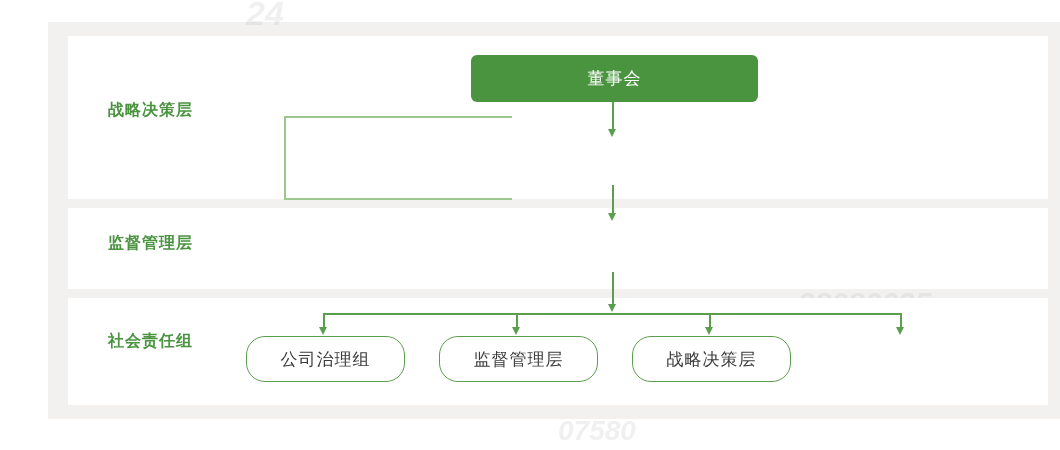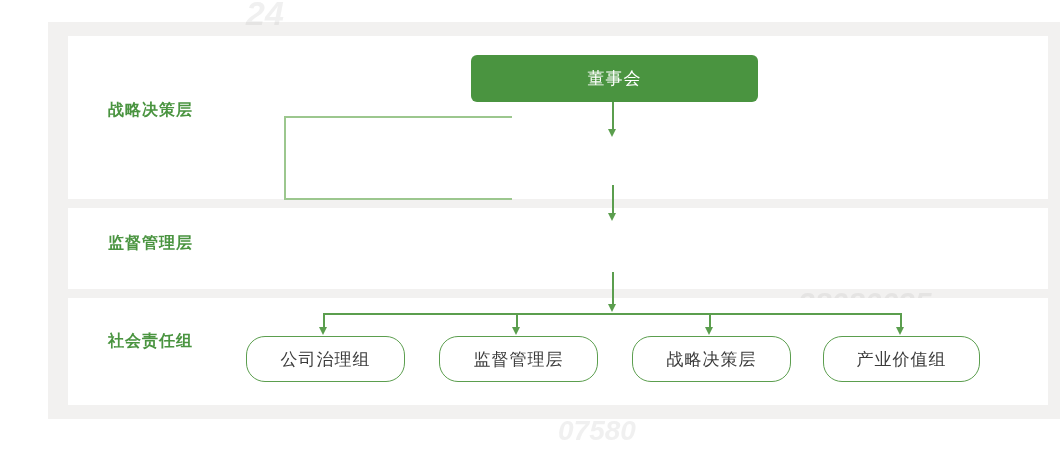--- a/index.html
+++ b/index.html
@@ -114,15 +114,14 @@
   <div class="branch" id="branch-4"></div>
 
   <div class="arrowhead" id="ah-1"></div>
   <div class="arrowhead" id="ah-2"></div>
   <div class="arrowhead" id="ah-3"></div>
   <div class="arrowhead" id="ah-4"></div>
 
   <div class="node-outline" id="node-governance">公司治理组</div>
   <div class="node-outline" id="node-safety">监督管理层</div>
   <div class="node-outline" id="node-social">战略决策层</div>
-  <div class="node-outline" id="node-industry">产业价值组</div>
 
 </div>
 
 </body></html>

